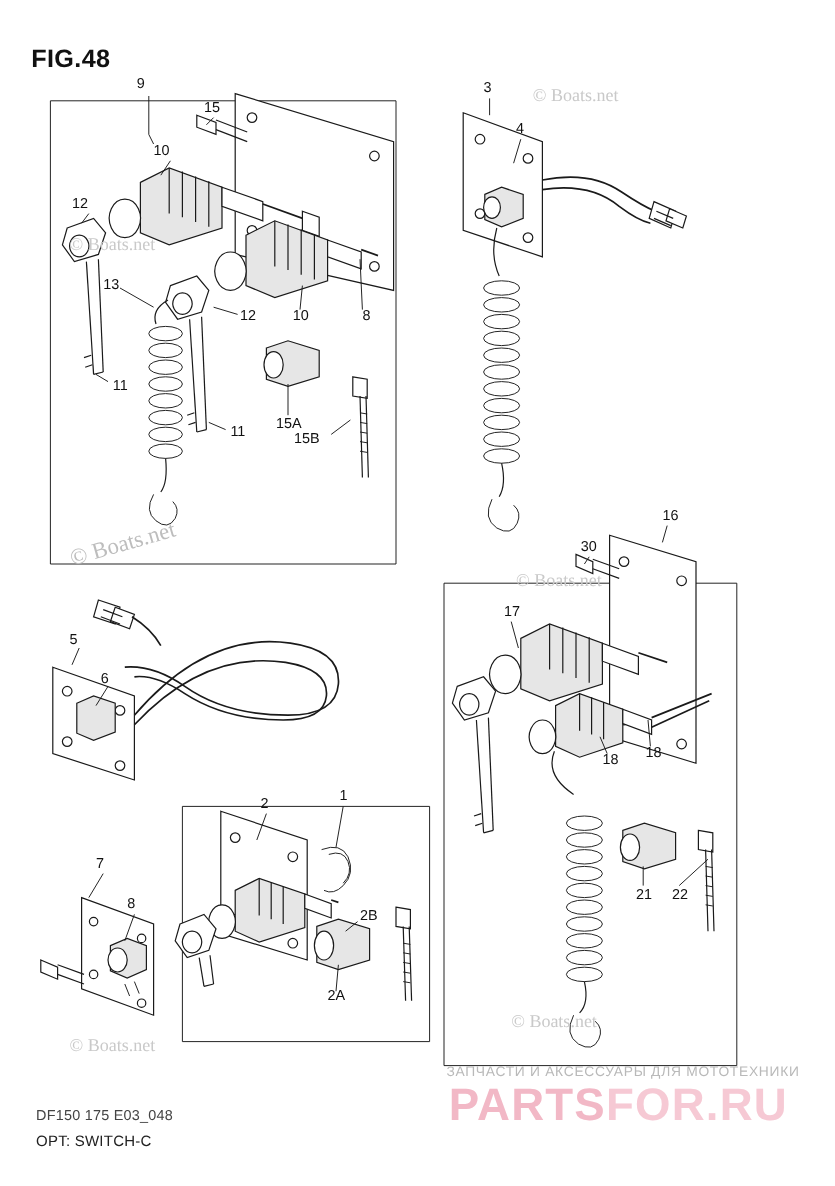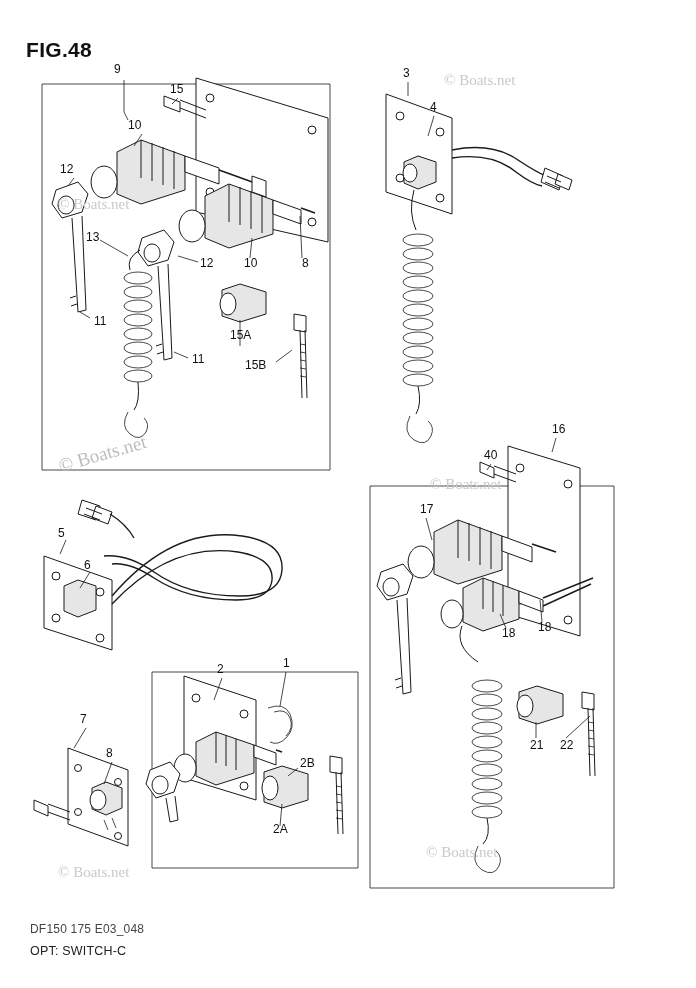--- a/index.html
+++ b/index.html
@@ -380,43 +380,47 @@
   <div class="num" style="left:114px;top:62px">9</div>
   <div class="num" style="left:170px;top:82px">15</div>
   <div class="num" style="left:128px;top:118px">10</div>
   <div class="num" style="left:60px;top:162px">12</div>
   <div class="num" style="left:86px;top:230px">13</div>
   <div class="num" style="left:200px;top:256px">12</div>
   <div class="num" style="left:244px;top:256px">10</div>
   <div class="num" style="left:302px;top:256px">8</div>
   <div class="num" style="left:94px;top:314px">11</div>
   <div class="num" style="left:192px;top:352px">11</div>
-  <div class="num" style="left:230px;top:328px">15A</div>
+  <div class="num" style="left:230px;top:346px">15A</div>
   <div class="num" style="left:245px;top:358px">15B</div>
   <div class="num" style="left:403px;top:66px">3</div>
   <div class="num" style="left:430px;top:100px">4</div>
   <div class="num" style="left:58px;top:526px">5</div>
   <div class="num" style="left:84px;top:558px">6</div>
   <div class="num" style="left:80px;top:712px">7</div>
   <div class="num" style="left:106px;top:746px">8</div>
   <div class="num" style="left:283px;top:656px">1</div>
   <div class="num" style="left:217px;top:662px">2</div>
   <div class="num" style="left:300px;top:756px">2B</div>
   <div class="num" style="left:273px;top:822px">2A</div>
   <div class="num" style="left:552px;top:422px">16</div>
-  <div class="num" style="left:484px;top:448px">40</div>
+  <div class="num" style="left:484px;top:448px">30</div>
   <div class="num" style="left:420px;top:502px">17</div>
   <div class="num" style="left:502px;top:626px">18</div>
   <div class="num" style="left:538px;top:620px">18</div>
   <div class="num" style="left:530px;top:738px">21</div>
   <div class="num" style="left:560px;top:738px">22</div>
 
   <div class="wm" style="left:444px;top:72px">© Boats.net</div>
   <div class="wm" style="left:58px;top:196px">© Boats.net</div>
   <div class="wm wm-big rot" style="left:56px;top:456px">© Boats.net</div>
   <div class="wm" style="left:430px;top:476px">© Boats.net</div>
   <div class="wm" style="left:58px;top:864px">© Boats.net</div>
   <div class="wm" style="left:426px;top:844px">© Boats.net</div>
 
+  <div class="wm-ru">ЗАПЧАСТИ И АКСЕССУАРЫ ДЛЯ МОТОТЕХНИКИ</div>
+  <div class="wm-parts">
+    <span class="p1">PARTS</span><span class="p2">FOR.RU</span>
+  </div>
 
   <div class="footer-code">DF150 175 E03_048</div>
   <div class="footer-opt">OPT: SWITCH-C</div>
 </div>
 
 </body></html>

